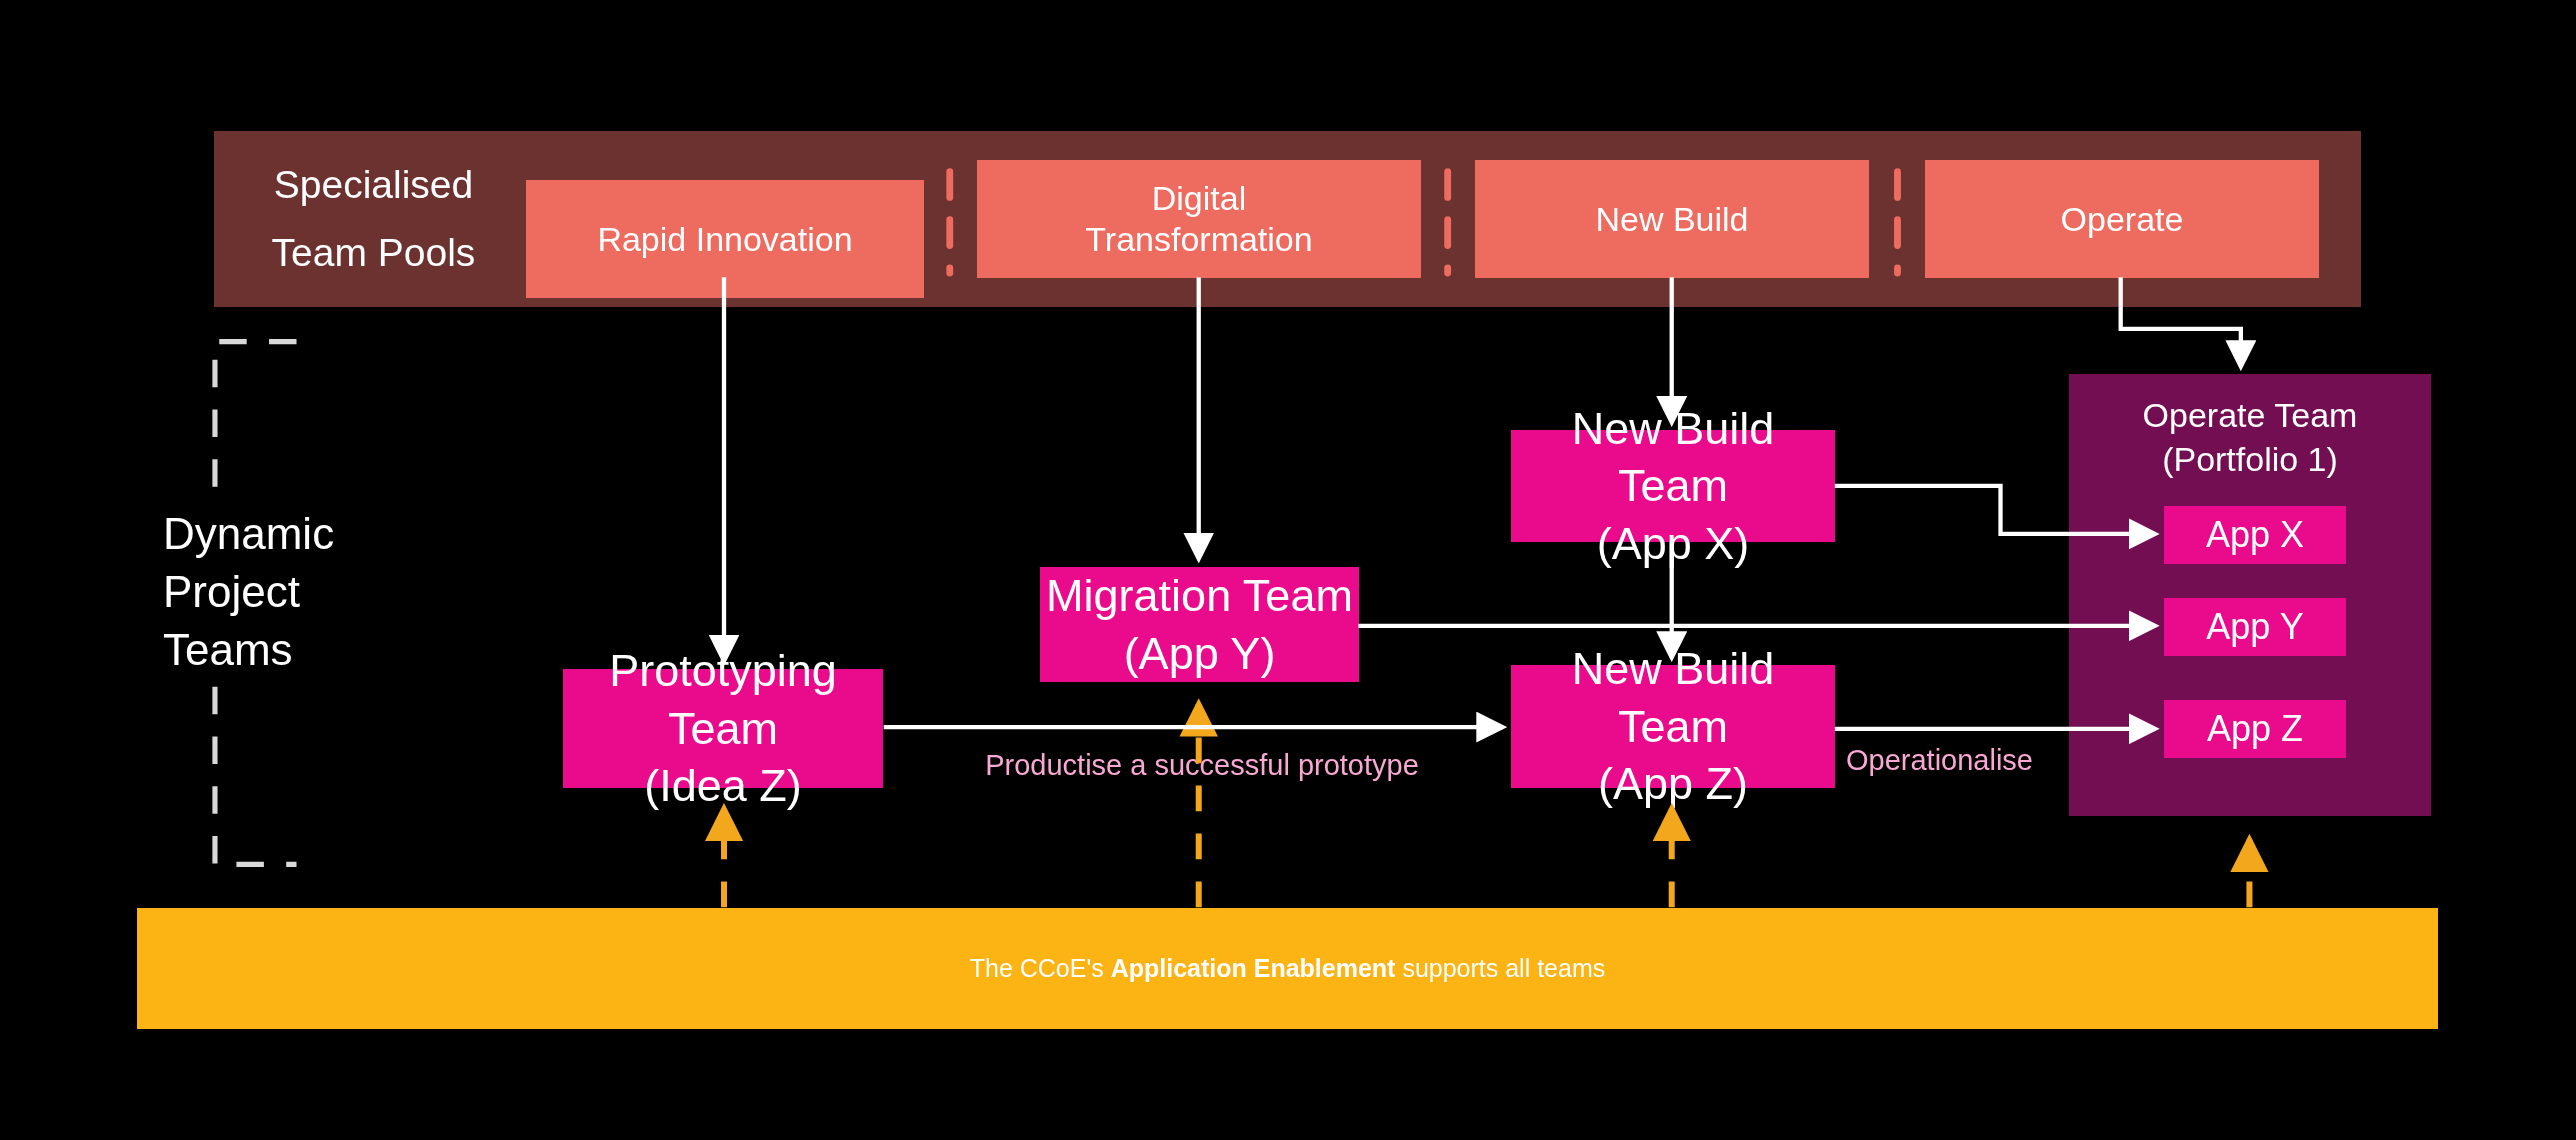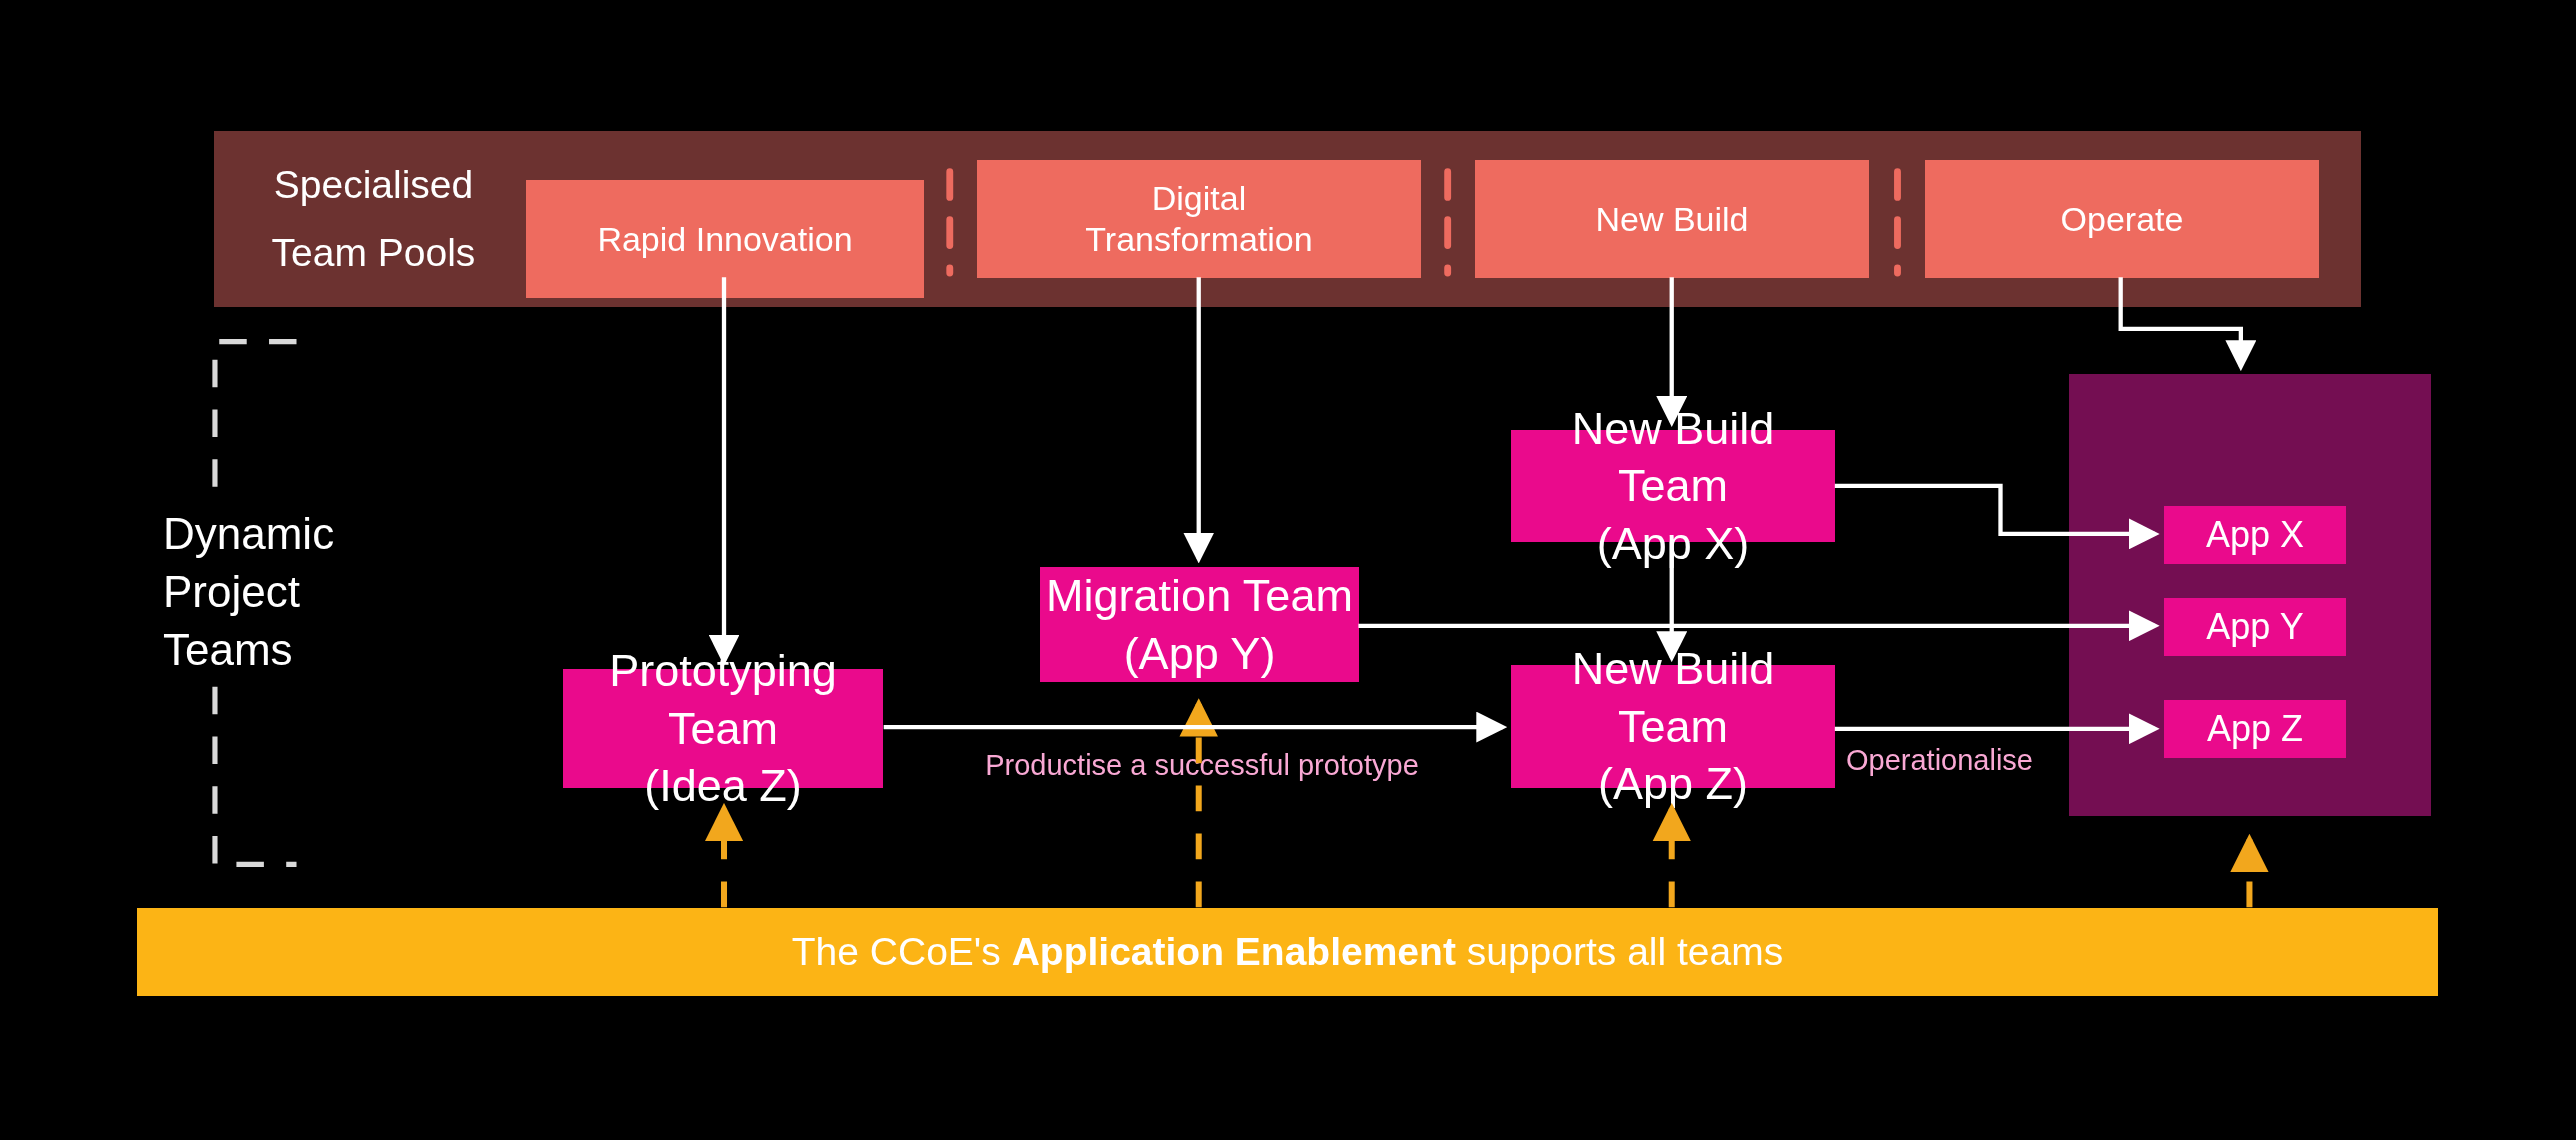--- a/index.html
+++ b/index.html
@@ -48,22 +48,22 @@
   }
   .app-x{top:506px;}
   .app-y{top:598px;}
   .app-z{top:700px;}
   
   .edge-label{font-size:29px;color:#f9a8d4;}
   .lbl-productise{left:910px;top:749px;width:584px;text-align:center;}
   .lbl-operationalise{left:1846px;top:744px;width:215px;text-align:left;}
   
   .banner{
-    left:137px;top:908px;width:2301px;height:88px;background:#fcb415;
-    display:flex;align-items:center;justify-content:center;font-size:39px;color:#fff;
+    left:137px;top:908px;width:2301px;height:121px;background:#fcb415;
+    display:flex;align-items:center;justify-content:center;font-size:25px;color:#fff;
   }
   .banner b{font-weight:700;}
   svg.overlay{position:absolute;left:0;top:0;pointer-events:none;}
 </style>
 </head>
 <body>
 
 <div class="canvas">
 
   <div class="abs pool-bar"></div>
@@ -104,20 +104,24 @@
   <div class="abs team-box team-nbx">
     <span>New Build Team</span>
     <span>(App X)</span>
   </div>
   <div class="abs team-box team-nbz">
     <span>New Build Team</span>
     <span>(App Z)</span>
   </div>
 
   <div class="abs operate-box"></div>
+  <div class="abs operate-title">
+    <div>Operate Team</div>
+    <div>(Portfolio 1)</div>
+  </div>
   <div class="abs app-box app-x">
     <span>App X</span>
   </div>
   <div class="abs app-box app-y">
     <span>App Y</span>
   </div>
   <div class="abs app-box app-z">
     <span>App Z</span>
   </div>
 

